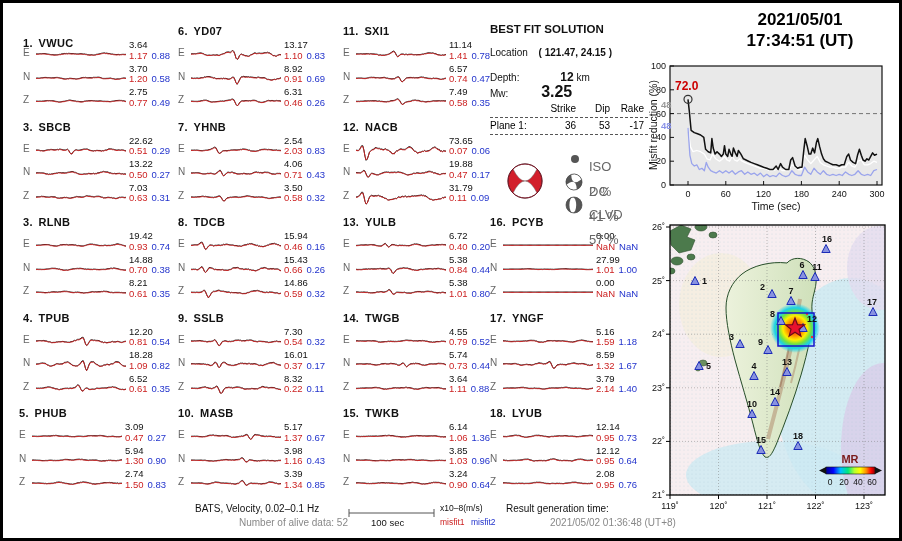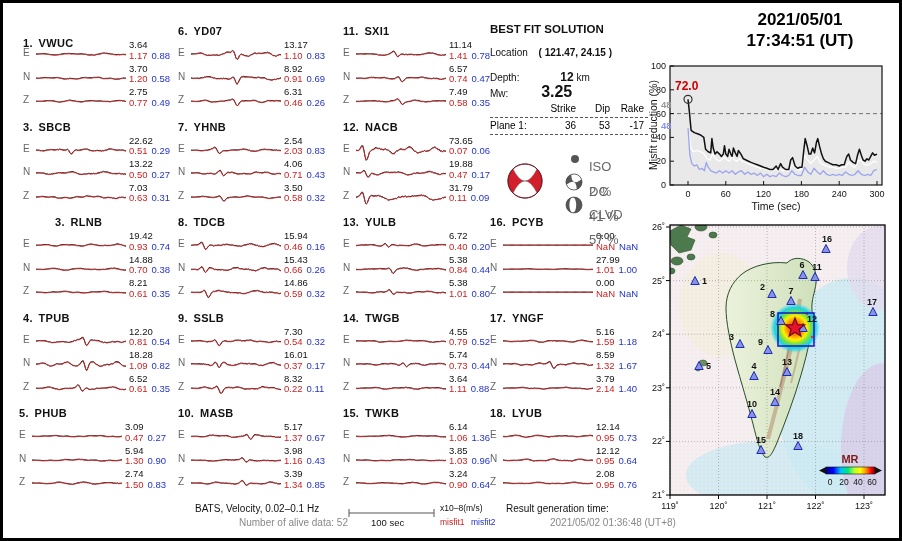--- a/index.html
+++ b/index.html
@@ -102,21 +102,21 @@
             <polyline points="0.0,11.9 1.1,11.8 2.3,11.7 3.4,11.7 4.5,11.5 5.6,11.2 6.8,11.4 7.9,11.4 9.0,11.7 10.1,11.9 11.3,11.9 12.4,12.0 13.5,12.0 14.6,11.7 15.7,11.5 16.9,11.8 18.0,11.8 19.1,11.8 20.3,12.5 21.4,12.9 22.5,13.0 23.6,13.1 24.8,12.8 25.9,12.9 27.0,12.7 28.1,12.2 29.3,12.5 30.4,12.3 31.5,12.6 32.6,12.9 33.8,13.1 34.9,13.0 36.0,12.6 37.1,12.5 38.3,12.1 39.4,11.9 40.5,11.4 41.6,11.5 42.8,11.8 43.9,11.7 45.0,12.0 46.1,12.0 47.3,11.9 48.4,11.5 49.5,11.1 50.6,10.6 51.7,10.8 52.9,11.1 54.0,11.0 55.1,11.4 56.3,11.4 57.4,11.7 58.5,11.7 59.6,11.4 60.8,11.2 61.9,11.2 63.0,11.2 64.1,11.5 65.3,12.0 66.4,12.1 67.5,12.8 68.6,12.7 69.8,12.7 70.9,12.4 72.0,12.2 73.1,12.3 74.3,12.5 75.4,12.4 76.5,13.0 77.6,12.9 78.8,13.2 79.9,13.5 81.0,13.2 82.1,12.9 83.3,12.2 84.4,12.3 85.5,12.1 86.6,12.1 87.8,12.3 88.9,12.5 90.0,12.2" fill="none" stroke="#222" stroke-width="1"></polyline>
             <polyline points="0.0,12.3 1.1,12.3 2.3,12.2 3.4,12.1 4.5,12.0 5.6,11.7 6.8,11.9 7.9,11.8 9.0,12.1 10.1,12.3 11.3,12.3 12.4,12.4 13.5,12.4 14.6,12.1 15.7,12.0 16.9,12.2 18.0,12.3 19.1,12.2 20.3,12.8 21.4,13.2 22.5,13.3 23.6,13.4 24.8,13.1 25.9,13.2 27.0,13.0 28.1,12.6 29.3,12.8 30.4,12.7 31.5,12.9 32.6,13.2 33.8,13.4 34.9,13.3 36.0,13.0 37.1,12.9 38.3,12.5 39.4,12.3 40.5,11.9 41.6,12.0 42.8,12.2 43.9,12.2 45.0,12.4 46.1,12.4 47.3,12.3 48.4,11.9 49.5,11.5 50.6,11.1 51.7,11.3 52.9,11.6 54.0,11.5 55.1,11.8 56.3,11.9 57.4,12.1 58.5,12.1 59.6,11.8 60.8,11.7 61.9,11.7 63.0,11.6 64.1,11.9 65.3,12.4 66.4,12.5 67.5,13.1 68.6,13.0 69.8,13.0 70.9,12.8 72.0,12.6 73.1,12.7 74.3,12.8 75.4,12.8 76.5,13.3 77.6,13.2 78.8,13.5 79.9,13.8 81.0,13.5 82.1,13.2 83.3,12.6 84.4,12.7 85.5,12.5 86.6,12.5 87.8,12.7 88.9,12.9 90.0,12.6" fill="none" stroke="#cc2222" stroke-width="1" opacity="0.95"></polyline>
           </svg>
           <div class="vals">
             <div class="amp">7.03</div>
             <div><span class="m1">0.63</span><span class="m2" style="margin-left: 4px;">0.31</span></div>
           </div>
         </div>
       </div>
       <div class="abs" style="left: 20px; top: 213px; width: 158px; height: 92px;">
-        <div class="st-title" style="left: 0px; top: 0px; margin-left: 32px;">3. RLNB</div>
+        <div class="st-title" style="left: 0px; top: 0px;">3. RLNB</div>
         <div class="comp-row" style="left: 0px; top: 17px;">
           <span class="ch-label">E</span>
           <svg width="92" height="24" class="wave-svg">
             <polyline points="0.0,12.1 1.1,12.1 2.3,12.0 3.4,12.0 4.5,12.0 5.6,11.8 6.8,11.6 7.9,11.5 9.0,11.5 10.1,11.5 11.3,11.5 12.4,11.5 13.5,11.8 14.6,12.3 15.7,12.4 16.9,12.6 18.0,12.8 19.1,12.8 20.3,13.0 21.4,12.8 22.5,12.5 23.6,12.2 24.8,11.6 25.9,11.8 27.0,11.5 28.1,11.5 29.3,11.6 30.4,11.4 31.5,11.6 32.6,11.9 33.8,11.6 34.9,11.7 36.0,11.6 37.1,11.7 38.3,11.9 39.4,11.8 40.5,12.3 41.6,12.5 42.8,12.4 43.9,12.7 45.0,12.9 46.1,12.9 47.3,12.9 48.4,12.5 49.5,12.3 50.6,11.9 51.7,11.5 52.9,11.3 54.0,11.0 55.1,11.1 56.3,11.0 57.4,11.4 58.5,11.4 59.6,11.7 60.8,11.9 61.9,12.1 63.0,12.4 64.1,12.5 65.3,12.4 66.4,12.5 67.5,12.4 68.6,12.1 69.8,12.2 70.9,12.5 72.0,12.3 73.1,12.3 74.3,12.4 75.4,12.1 76.5,12.0 77.6,11.6 78.8,11.6 79.9,11.1 81.0,10.8 82.1,10.8 83.3,11.2 84.4,11.4 85.5,11.6 86.6,12.1 87.8,12.4 88.9,12.8 90.0,13.0" fill="none" stroke="#222" stroke-width="1"></polyline>
             <polyline points="0.0,12.5 1.1,12.5 2.3,12.4 3.4,12.4 4.5,12.4 5.6,12.2 6.8,12.0 7.9,12.0 9.0,11.9 10.1,11.9 11.3,11.9 12.4,12.0 13.5,12.2 14.6,12.7 15.7,12.7 16.9,12.9 18.0,13.1 19.1,13.2 20.3,13.3 21.4,13.1 22.5,12.8 23.6,12.6 24.8,12.0 25.9,12.2 27.0,11.9 28.1,11.9 29.3,12.0 30.4,11.9 31.5,12.1 32.6,12.3 33.8,12.1 34.9,12.1 36.0,12.0 37.1,12.1 38.3,12.3 39.4,12.2 40.5,12.7 41.6,12.9 42.8,12.8 43.9,13.0 45.0,13.2 46.1,13.3 47.3,13.2 48.4,12.9 49.5,12.6 50.6,12.3 51.7,11.9 52.9,11.7 54.0,11.5 55.1,11.6 56.3,11.5 57.4,11.8 58.5,11.9 59.6,12.1 60.8,12.3 61.9,12.5 63.0,12.8 64.1,12.8 65.3,12.8 66.4,12.8 67.5,12.8 68.6,12.5 69.8,12.5 70.9,12.9 72.0,12.6 73.1,12.7 74.3,12.7 75.4,12.5 76.5,12.4 77.6,12.0 78.8,12.1 79.9,11.6 81.0,11.3 82.1,11.3 83.3,11.7 84.4,11.8 85.5,12.0 86.6,12.5 87.8,12.7 88.9,13.1 90.0,13.3" fill="none" stroke="#cc2222" stroke-width="1" opacity="0.95"></polyline>
           </svg>
           <div class="vals">
             <div class="amp">19.42</div>
             <div><span class="m1">0.93</span><span class="m2" style="margin-left: 4px;">0.74</span></div>
           </div>

